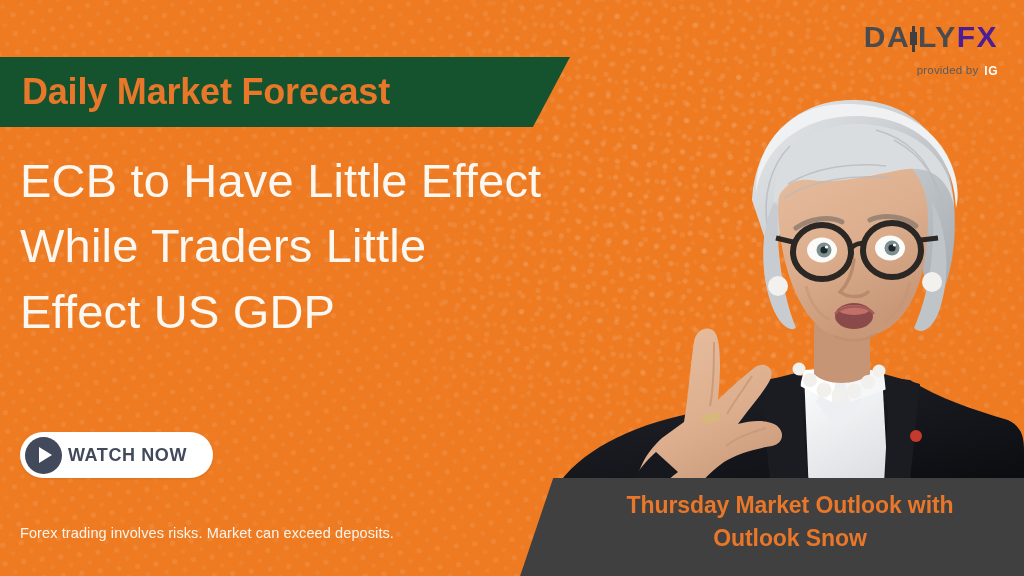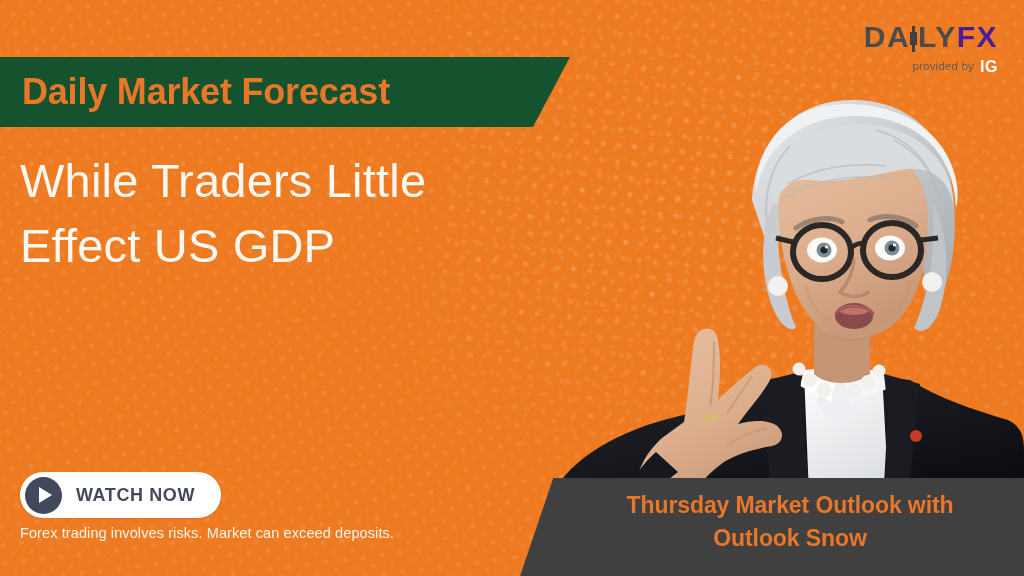--- a/index.html
+++ b/index.html
@@ -52,24 +52,24 @@
   .logo-fx { color:#4c1d95; }
   .logo-tick {
     display:inline-block; width:3px; height:26px; background:#3F3F41;
     position:relative; margin:0 3px 0 2px; vertical-align:middle;
   }
   .logo-tick::before {
     content:""; position:absolute; left:-2px; top:6px;
     width:7px; height:13px; background:#3F3F41;
   }
   .logo-sub {
-    margin-top:7px; font-size:11.5px; letter-spacing:.2px;
+    margin-top:13px; font-size:11.5px; letter-spacing:.2px;
     color:#5A5A5C; display:flex; align-items:center; justify-content:flex-end; gap:6px;
   }
-  .logo-ig { color:#FFFFFF; font-weight:bold; font-size:16px; letter-spacing:.5px; }
+  .logo-ig { color:#FFFFFF; font-weight:bold; font-size:12px; letter-spacing:.5px; }
 
   
   .top-banner {
     position:absolute; left:0; top:57px;
     width:570px; height:70px; background:#14532d;
     clip-path: polygon(0 0, 100% 0, 93.5% 100%, 0 100%);
     display:flex; align-items:center;
     z-index:20;
   }
   .top-banner-text {
@@ -94,24 +94,24 @@
 
   
   .portrait {
     position:absolute; left:538px; top:80px;
     width:486px; height:440px;
     z-index:15; pointer-events:none;
   }
 
   
   .watch-btn {
-    position:absolute; left:20px; top:472px;
+    position:absolute; left:20px; top:432px;
     height:46px; padding:0 26px 0 5px;
     background:#FFFFFF; border-radius:25px;
-    display:flex; align-items:center; gap:14px;
+    display:flex; align-items:center; gap:6px;
     z-index:25;
     box-shadow:0 1px 3px rgba(0,0,0,0.08);
   }
   .play-circle {
     width:37px; height:37px; border-radius:50%;
     background:#41495A;
     display:flex; align-items:center; justify-content:center;
     flex:0 0 auto;
   }
   .play-tri {
@@ -292,20 +292,21 @@
       <span>provided by</span>
       <span class="logo-ig">IG</span>
     </div>
   </div>
 
   <div class="top-banner">
     <div class="top-banner-text">Daily Market Forecast</div>
   </div>
 
   <div class="headline">
+    <div class="headline-line">ECB to Have Little Effect</div>
     <div class="headline-line">While Traders Little</div>
     <div class="headline-line">Effect US GDP</div>
   </div>
 
   <div class="watch-btn">
     <span class="play-circle">
       <span class="play-tri"></span>
     </span>
     <span class="watch-label">WATCH NOW</span>
   </div>

